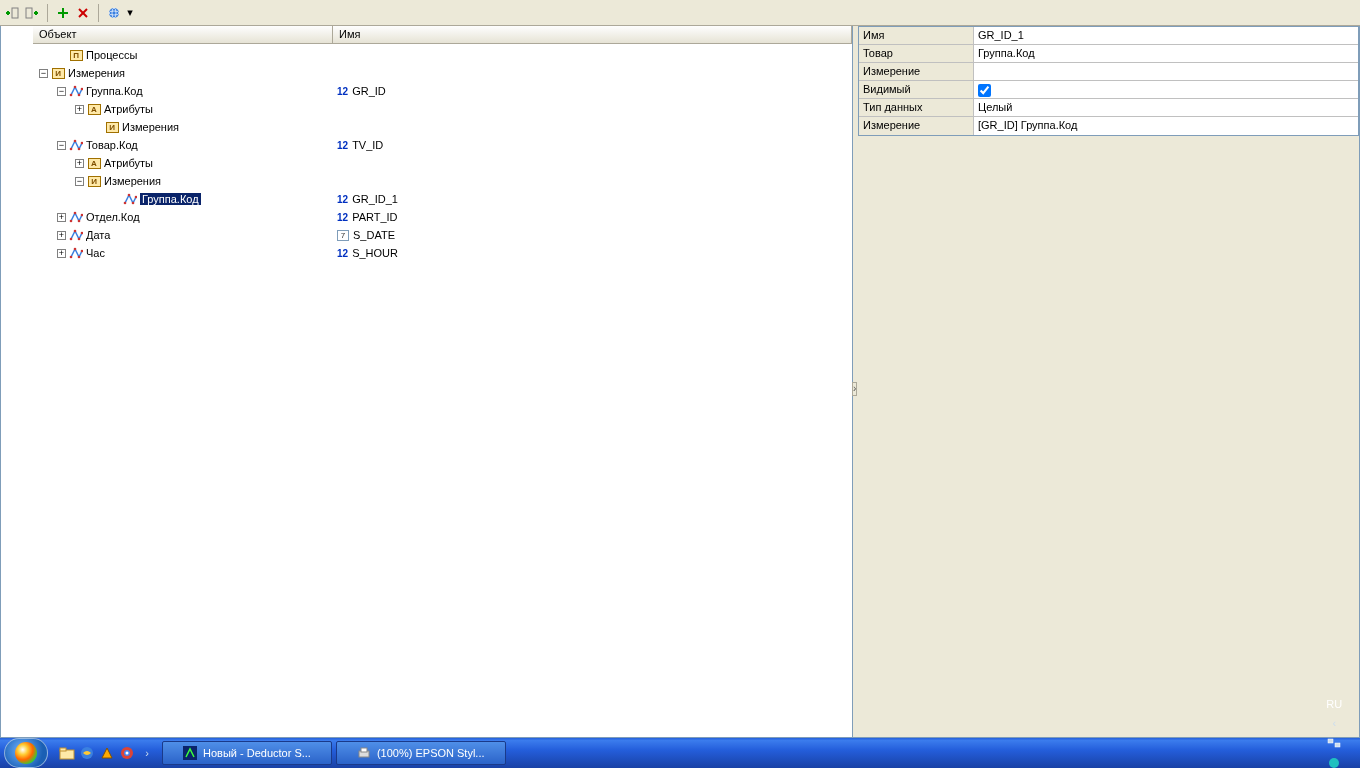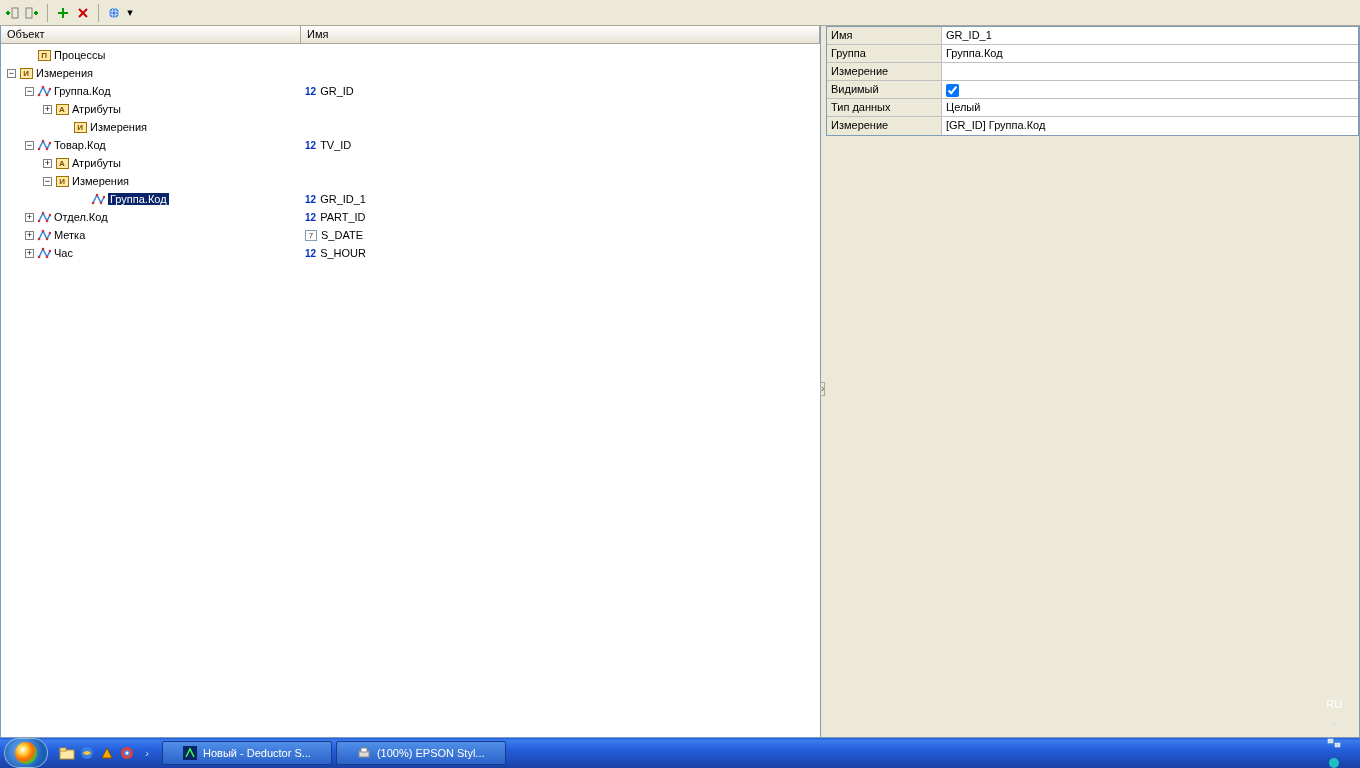--- a/index.html
+++ b/index.html
@@ -8,21 +8,21 @@
   .titlebar { height: 20px; background: linear-gradient(to bottom, #0a246a, #1a3a8a 50%, #0a246a); color: #fff; display: flex; align-items: center; padding: 0 2px; }
   .titlebar .icon-app { width: 14px; height: 14px; margin: 0 4px 0 2px; display: inline-flex; align-items: center; justify-content: center; }
   .titlebar .title { flex: 1; font-weight: bold; padding-left: 2px; }
   .win-controls { display: flex; gap: 0; }
   .win-btn { width: 30px; height: 18px; border: 1px solid #fff; background: linear-gradient(to bottom, #6ea0e0, #3a6ec0); border-radius: 2px; margin-left: 2px; display: flex; align-items: center; justify-content: center; color: #fff; font-weight: bold; }
   .win-btn.close { background: linear-gradient(to bottom, #e07060, #c03020); }
   .toolbar { height: 26px; background: #ece9d8; border-bottom: 1px solid #aca899; display: flex; align-items: center; padding: 0 4px; gap: 4px; }
   .tb-btn { width: 16px; height: 16px; display: inline-flex; align-items: center; justify-content: center; }
   .tb-sep { width: 1px; height: 18px; background: #aca899; margin: 0 3px; }
 
-  .content { flex: 1; display: flex; min-height: 0; border: 1px solid #7f9db9; border-top: none; }
+  .content { flex: 1; display: flex; min-height: 0; border: 1px solid #7f9db9; border-top: none; padding-left: 32px; }
   .left-panel { width: 820px; display: flex; flex-direction: column; border-right: 1px solid #7f9db9; background: #fff; }
   .splitter { width: 5px; background: #ece9d8; position: relative; }
   .splitter::after { content: "›"; position: absolute; top: 50%; left: -1px; font-size: 10px; color: #555; background: #ece9d8; border: 1px solid #aca899; padding: 3px 0; line-height: 6px;}
   .right-panel { flex: 1; background: #ece9d8; display: flex; flex-direction: column; }
 
   .col-header { height: 18px; background: #ece9d8; border-bottom: 1px solid #aca899; display: flex; }
   .col-header .col { padding: 2px 6px; border-right: 1px solid #aca899; background: linear-gradient(to bottom,#fefefe,#e6e3d5); }
   .col-obj { width: 300px; }
   .col-name { flex: 1; }
 
@@ -295,21 +295,21 @@
                     <line x1="2" y1="10" x2="6" y2="2" stroke="#3a80e0" stroke-width="1.5"></line>
                     <line x1="6" y1="2" x2="10" y2="10" stroke="#3a80e0" stroke-width="1.5"></line>
                     <line x1="10" y1="10" x2="13" y2="4" stroke="#3a80e0" stroke-width="1.5"></line>
                     <circle cx="2" cy="10" r="1.3" fill="#cc3333"></circle>
                     <circle cx="6" cy="2" r="1.3" fill="#cc3333"></circle>
                     <circle cx="10" cy="10" r="1.3" fill="#cc3333"></circle>
                     <circle cx="13" cy="4" r="1.3" fill="#cc3333"></circle>
                   </svg>
                 </span>
               </span>
-              <span>Метка</span>
+              <span>Дата</span>
             </div>
             <div class="tree-name-cell">
               <span class="calicon">7</span>
               <span>S_DATE</span>
             </div>
           </div>
           <div class="tree-row">
             <div class="tree-label-cell">
               <span class="indent" style="width:24px"></span>
               <span class="expander ">+</span>
@@ -336,21 +336,21 @@
         </div>
     </div>
     <div class="splitter"></div>
     <div class="right-panel">
       <div class="prop-grid">
         <div class="prop-row">
           <div class="prop-key">Имя</div>
           <div class="prop-val"><input type="text" value="GR_ID_1" style=""></div>
         </div>
         <div class="prop-row">
-          <div class="prop-key">Группа</div>
+          <div class="prop-key">Товар</div>
           <div class="prop-val"><input type="text" value="Группа.Код" style=""></div>
         </div>
         <div class="prop-row">
           <div class="prop-key">Измерение</div>
           <div class="prop-val"><input type="text" value="" style=""></div>
         </div>
         <div class="prop-row">
           <div class="prop-key">Видимый</div>
           <div class="prop-val"><input type="checkbox" checked="" style=""></div>
         </div>

